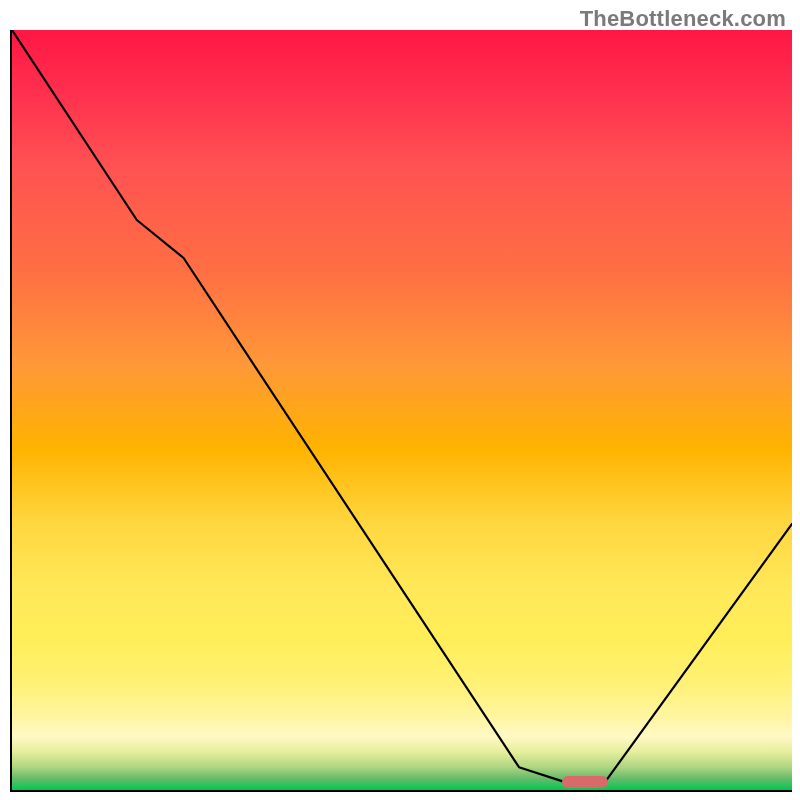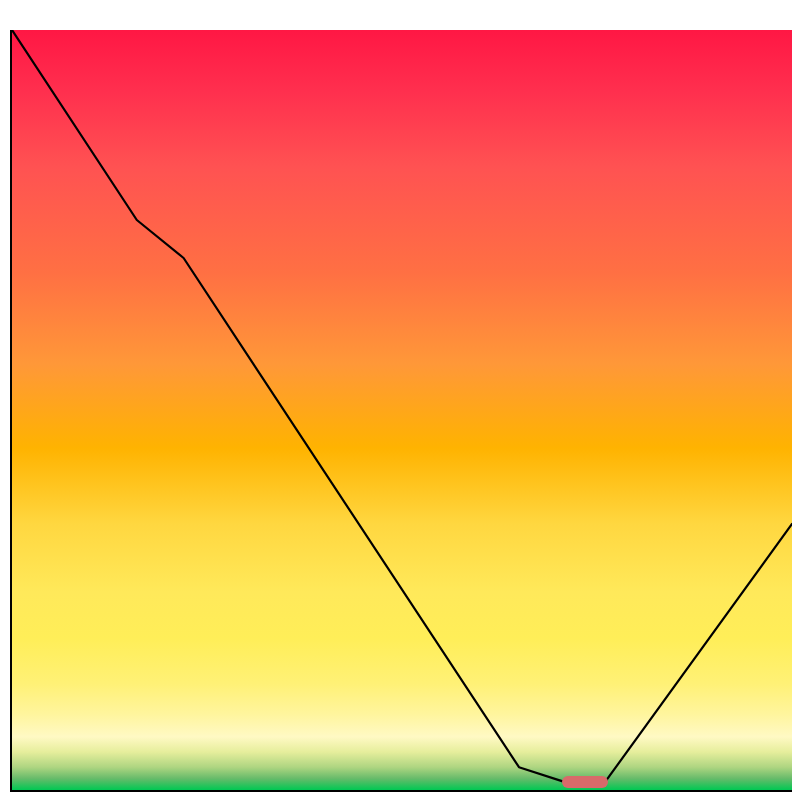--- a/index.html
+++ b/index.html
@@ -70,20 +70,21 @@
     background: #d86a6a;
     border-radius: 6px;
     pointer-events: none;
   }
 </style>
 </head>
 <body>
 
 <div class="frame">
 
+  <div class="watermark">TheBottleneck.com</div>
 
   <div class="plot">
 
     <svg class="curve" viewBox="0 0 780 760" preserveAspectRatio="none">
       <path fill="none" stroke="#000" stroke-width="2.2" stroke-linejoin="round" stroke-linecap="round" d="M0.0 0.0 L124.8 190.0 L171.6 228.0 L507.0 737.2 L553.8 752.4 L592.8 752.4 L780.0 494.0"></path>
     </svg>
 
     <div class="marker" style="left: 550.29px; width: 46.02px; top: 746.4px; background: rgb(216, 106, 106);"></div>
 
   </div>

